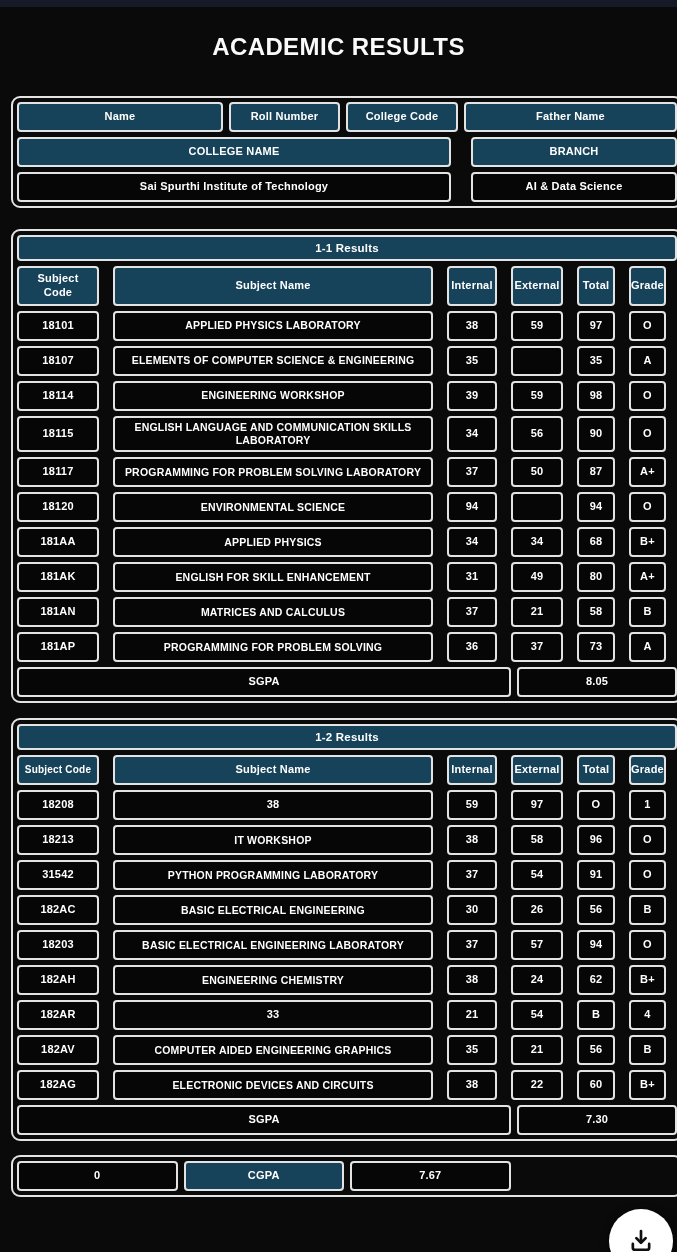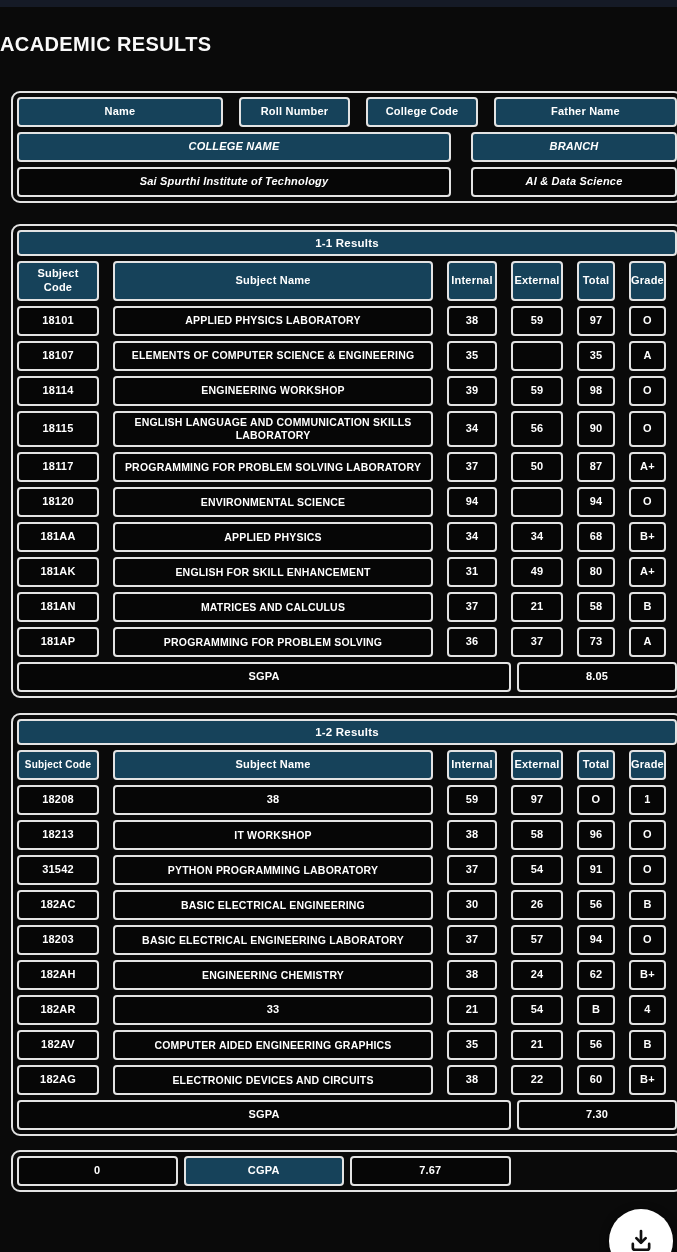--- a/index.html
+++ b/index.html
@@ -3,21 +3,21 @@
 <meta charset="utf-8">
 <style>
   * { margin:0; padding:0; box-sizing:border-box; }
   html,body { background:#0a0a0a; }
   body {
     width:677px; height:1252px; position:relative; overflow:hidden;
     font-family:"Liberation Sans", sans-serif; color:#ffffff; font-weight:700;
   }
   .topstrip { width:677px; height:7px; background:#151a26; }
   .page-title {
-    text-align:left; font-size:20px; font-weight:800; letter-spacing:.4px;
+    text-align:center; font-size:24px; font-weight:800; letter-spacing:.4px;
     margin-top:26px; color:#fafafa;
   }
   .section {
     margin-left:11px; width:672px;
     border:2px solid #e3e3e3; border-radius:9px; padding:4px;
     background:#0a0a0a;
   }
   .sec-info    { margin-top:35px; }
   .sec-sem     { margin-top:21px; }
   .sec-sem2    { margin-top:15px; }
@@ -29,23 +29,23 @@
     font-size:11px; font-weight:700; min-height:30px; padding:3px 6px;
     line-height:1.25; letter-spacing:.2px;
   }
   .cell.hd { background:#16425a; }
   .titlebar {
     border:2px solid #e3e3e3; border-radius:4px; background:#16425a;
     display:flex; align-items:center; justify-content:center;
     font-size:11.5px; min-height:26px; margin-bottom:5px; letter-spacing:.2px;
   }
   
-  .grid-info4 { display:grid; grid-template-columns:206px 111px 112px 1fr; gap:16px; margin-bottom:5px; }
+  .grid-info4 { display:grid; grid-template-columns:206px 111px 112px 1fr; gap:6px; margin-bottom:5px; }
   .grid-info4.last { margin-bottom:8px; }
-  .grid-info2 { display:grid; grid-template-columns:434px 1fr; gap:20px; margin-bottom:5px;font-style:italic; }
+  .grid-info2 { display:grid; grid-template-columns:434px 1fr; gap:20px; margin-bottom:5px; }
   .grid-info2.last { margin-bottom:0; }
 
   
   .t-row { display:grid; grid-template-columns:82px 320px 50px 52px 38px 37px 1fr; gap:14px; margin-bottom:5px; }
   .t-head .cell { min-height:30px; }
   .t-head-tall .cell { min-height:40px; }
   .subj { font-size:10.5px; padding:3px 9px; }
   .nowrap { white-space:nowrap; }
 
   .sgpa-row { display:grid; grid-template-columns:494px 1fr; gap:6px; margin-bottom:0; }

